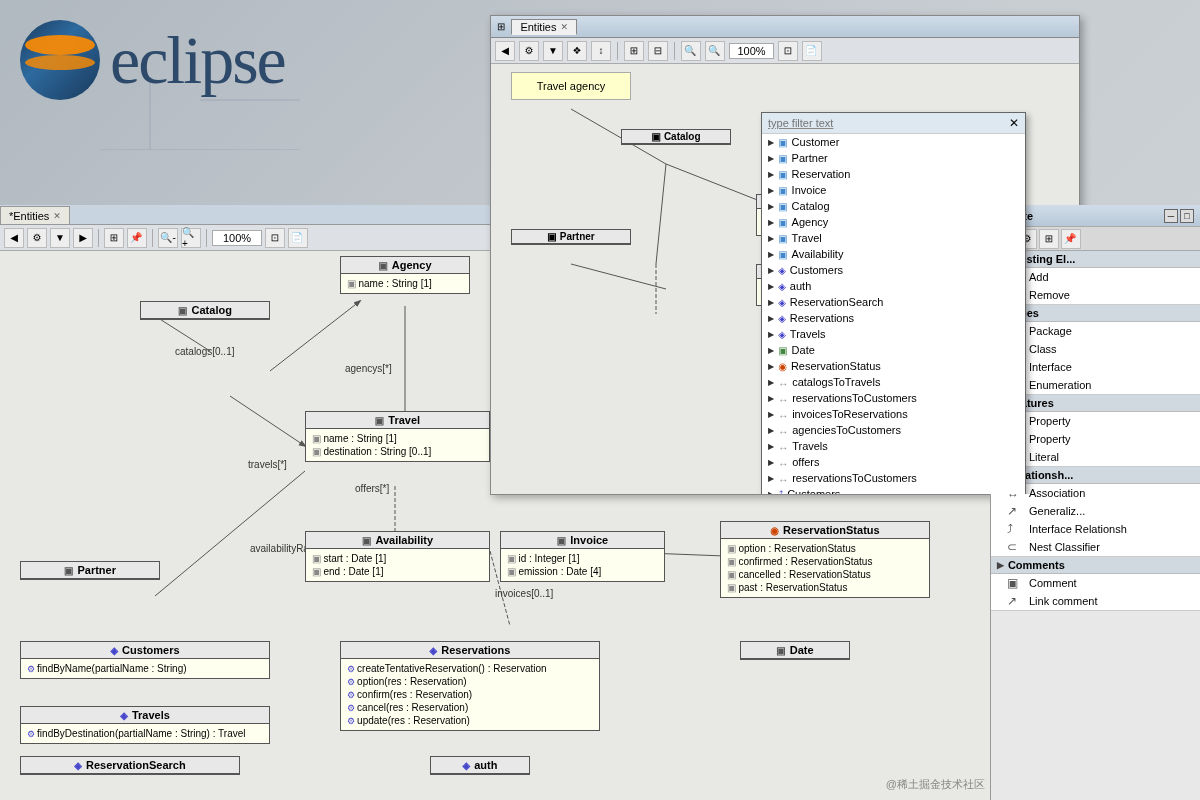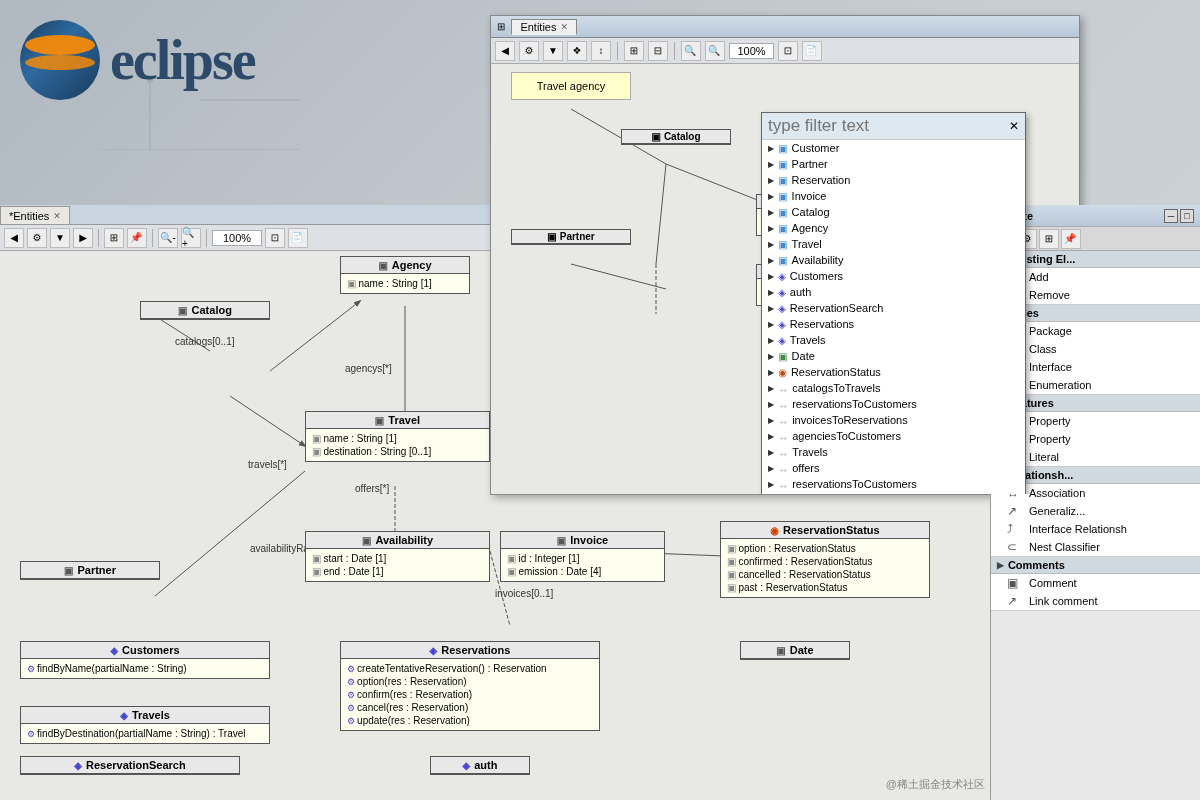--- a/index.html
+++ b/index.html
@@ -49,22 +49,22 @@
     .eclipse-circle::before {
       content: '';
       position: absolute;
       top: 35px; left: 5px;
       width: 70px;
       height: 15px;
       background: rgba(255,140,0,0.8);
       border-radius: 50%;
     }
     .eclipse-text {
-      font-size: 56px;
-      font-weight: bold;
+      font-size: 68px;
+      font-weight: normal;
       color: #2d4a6a;
       font-family: Georgia, serif;
       letter-spacing: -2px;
     }
     .win-btn {
       width: 14px;
       height: 14px;
       border: 1px solid #666;
       background: #ddd;
       font-size: 9px;
@@ -313,22 +313,23 @@
       padding: 3px 6px;
       display: flex;
       align-items: center;
       justify-content: space-between;
       border-bottom: 1px solid #ccc;
     }
     .type-filter-input {
       width: 220px;
       border: none;
       background: transparent;
-      font-size: 17px;
+      font-size: 11px;
       color: #888;
+      text-decoration: underline;
     }
     .type-filter-list {
       max-height: 380px;
       overflow-y: auto;
     }
     .type-filter-item {
       padding: 2px 6px;
       font-size: 11px;
       display: flex;
       align-items: center;
@@ -579,21 +580,21 @@
     <defs>
       <marker id="arrow" markerWidth="8" markerHeight="8" refX="6" refY="3" orient="auto">
         <path d="M0,0 L0,6 L8,3 z" fill="#555"></path>
       </marker>
       <marker id="open-arrow" markerWidth="8" markerHeight="8" refX="6" refY="3" orient="auto">
         <path d="M0,0 L8,3 L0,6" fill="none" stroke="#555"></path>
       </marker>
     </defs>
   </svg>
 
-  <div style="position:absolute;left:175px;top:85px;font-size:10px;color:#333;">catalogs[0..1]</div>
+  <div style="position:absolute;left:175px;top:95px;font-size:10px;color:#333;">catalogs[0..1]</div>
 
   <div style="position:absolute;left:345px;top:112px;font-size:10px;color:#333;">agencys[*]</div>
 
   <div style="position:absolute;left:355px;top:232px;font-size:10px;color:#333;">offers[*]</div>
 
   <div style="position:absolute;left:248px;top:208px;font-size:10px;color:#333;">travels[*]</div>
 
   <div style="position:absolute;left:250px;top:292px;font-size:10px;color:#333;">availabilityRanges[*]</div>
 
   <div style="position:absolute;left:495px;top:337px;font-size:10px;color:#333;">invoices[0..1]</div>

